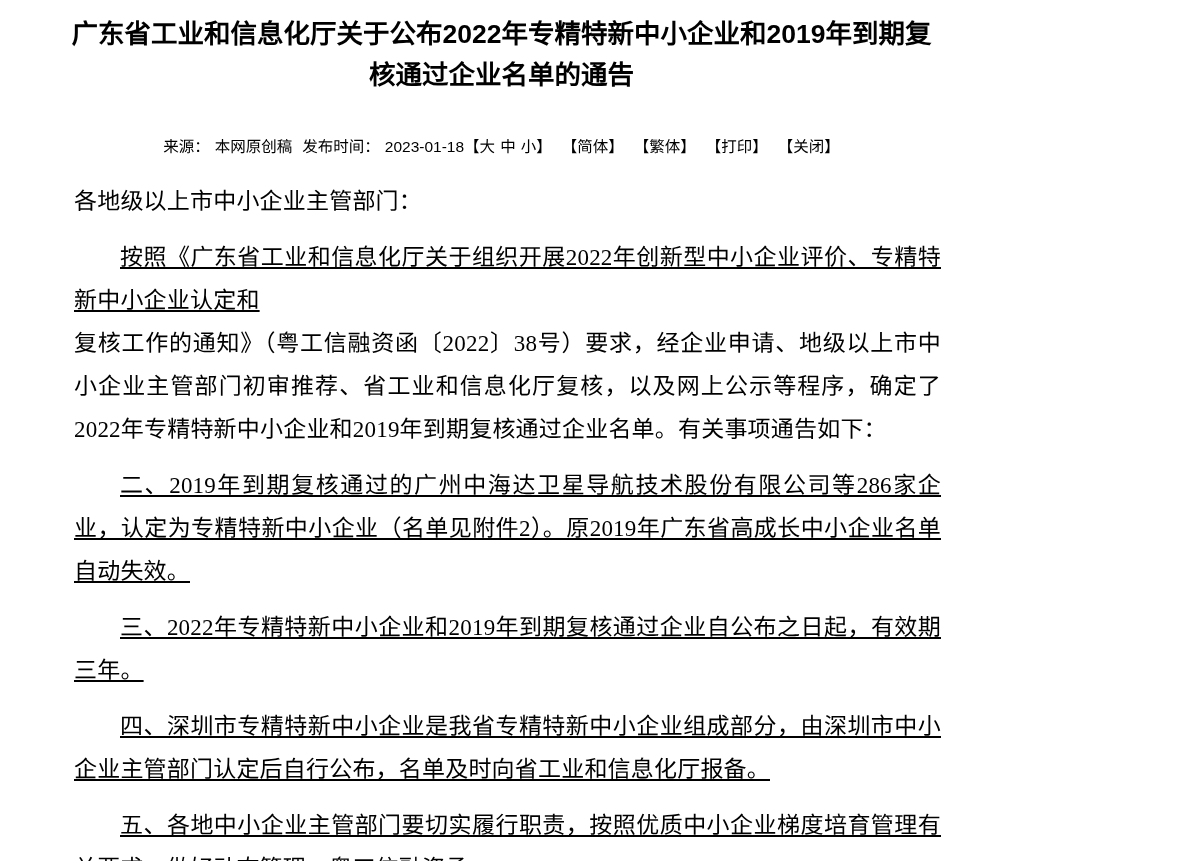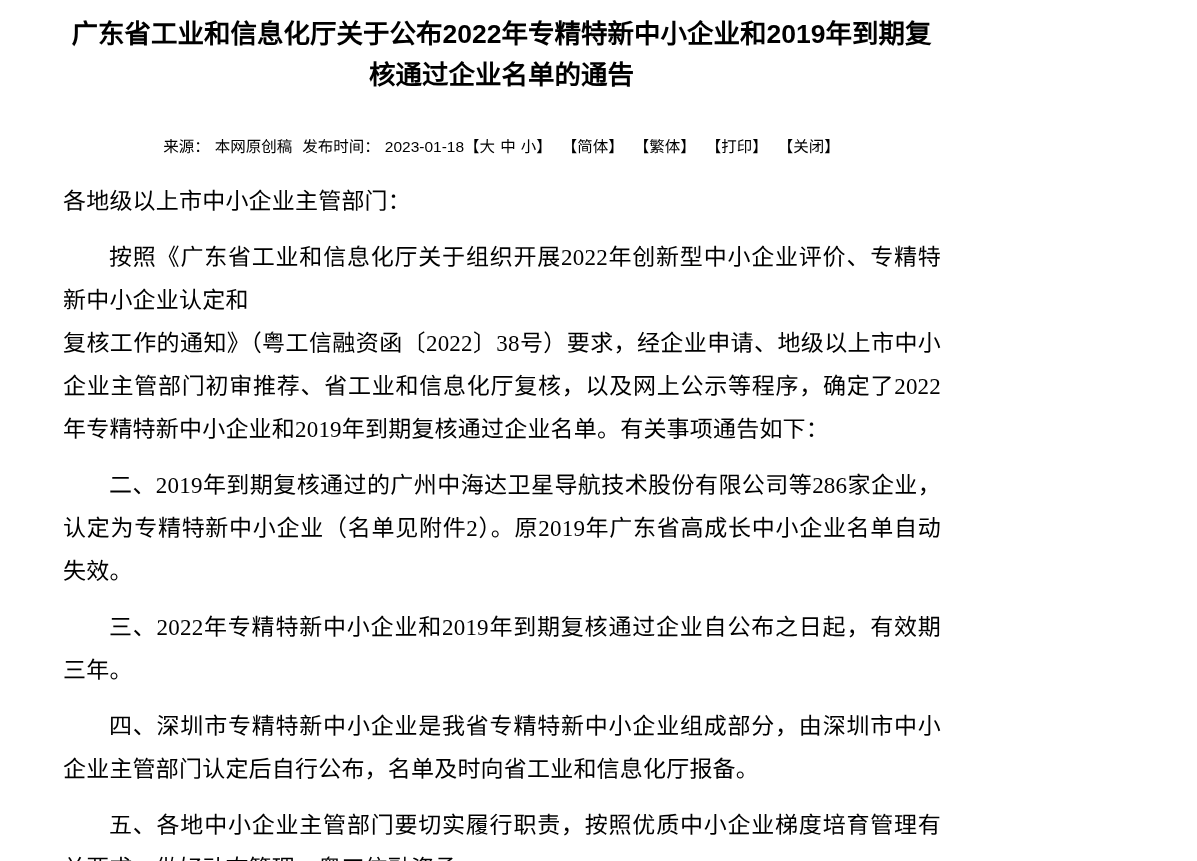--- a/index.html
+++ b/index.html
@@ -54,28 +54,29 @@
     text-decoration: none;
     cursor: pointer;
   }
   .body-area {
     padding: 0 62px 0 62px;
     margin-top: 22px;
   }
   p.para {
     font-size: 23px;
     line-height: 43px;
-    margin: 0 0 13px 1px;
+    margin: 0 0 13px 12px;
     text-align: justify;
     text-justify: inter-ideograph;
     letter-spacing: 0.2px;
     font-family: "Liberation Serif", "DejaVu Serif", serif;
   }
   p.para.indent {
     text-indent: 46px;
+    text-decoration: underline;
   }
   p.para.noindent {
     text-indent: 0;
   }
 </style>
 </head>
 <body>
 
 <div class="page">
 

